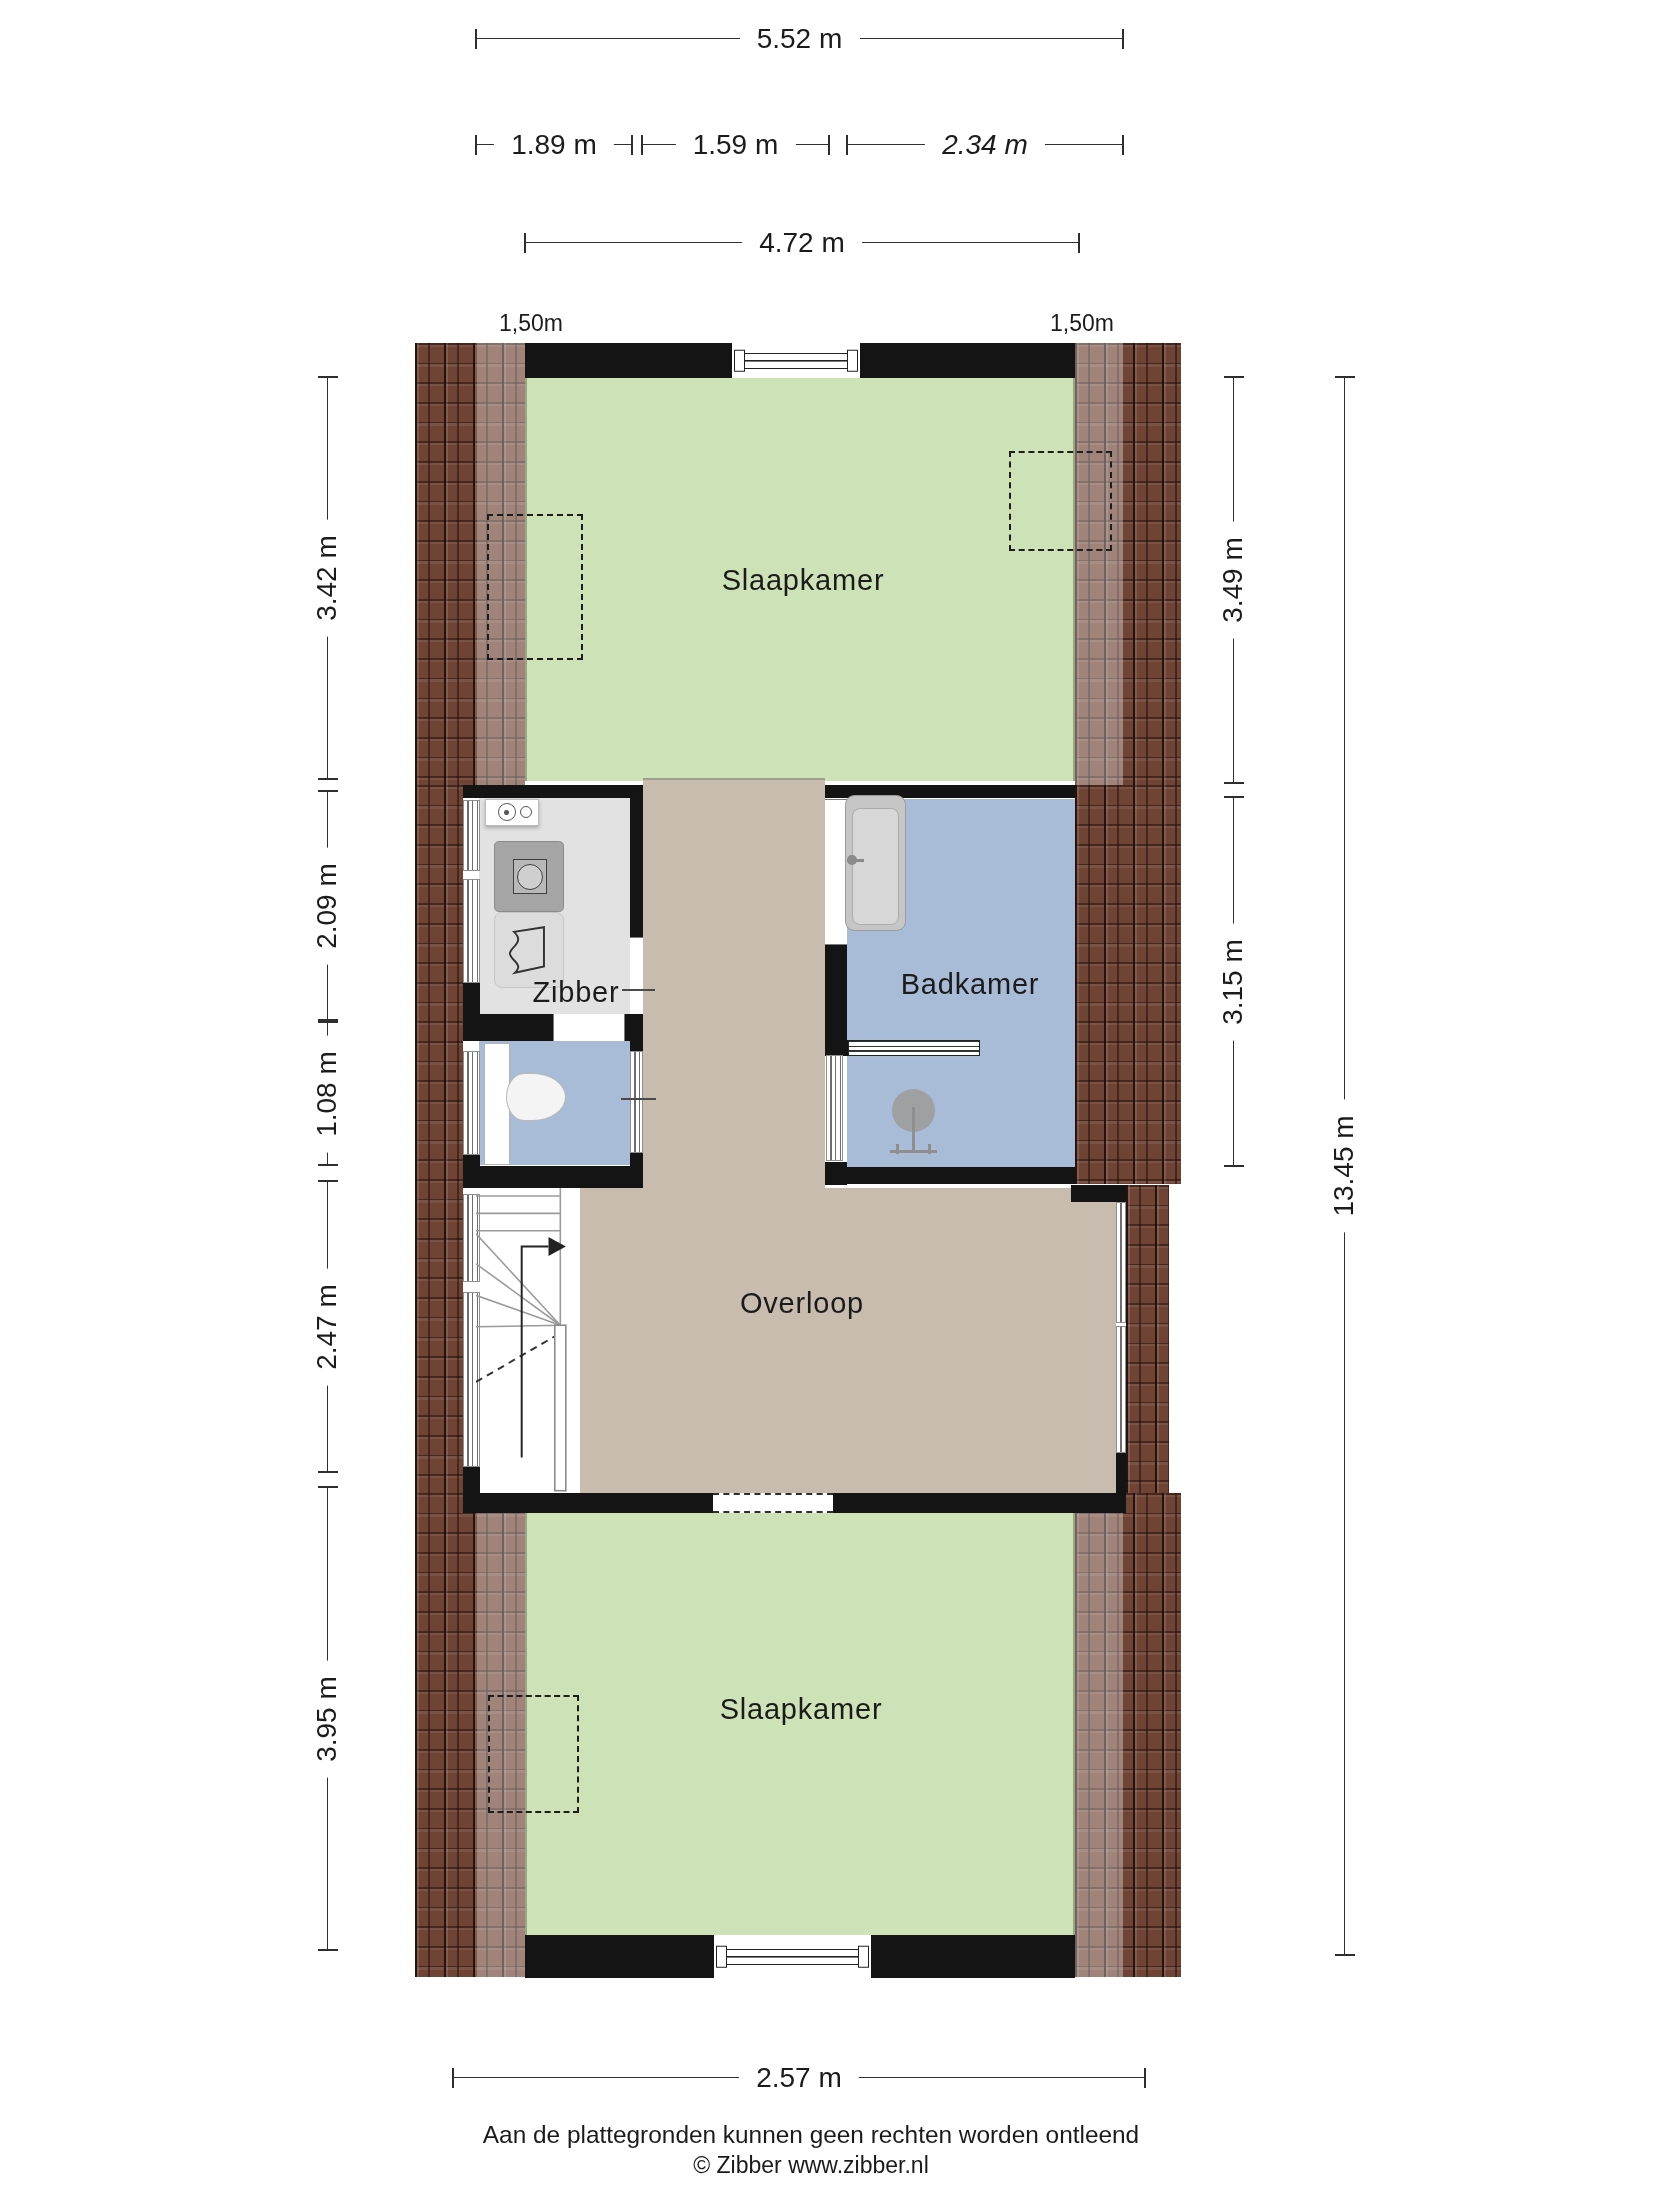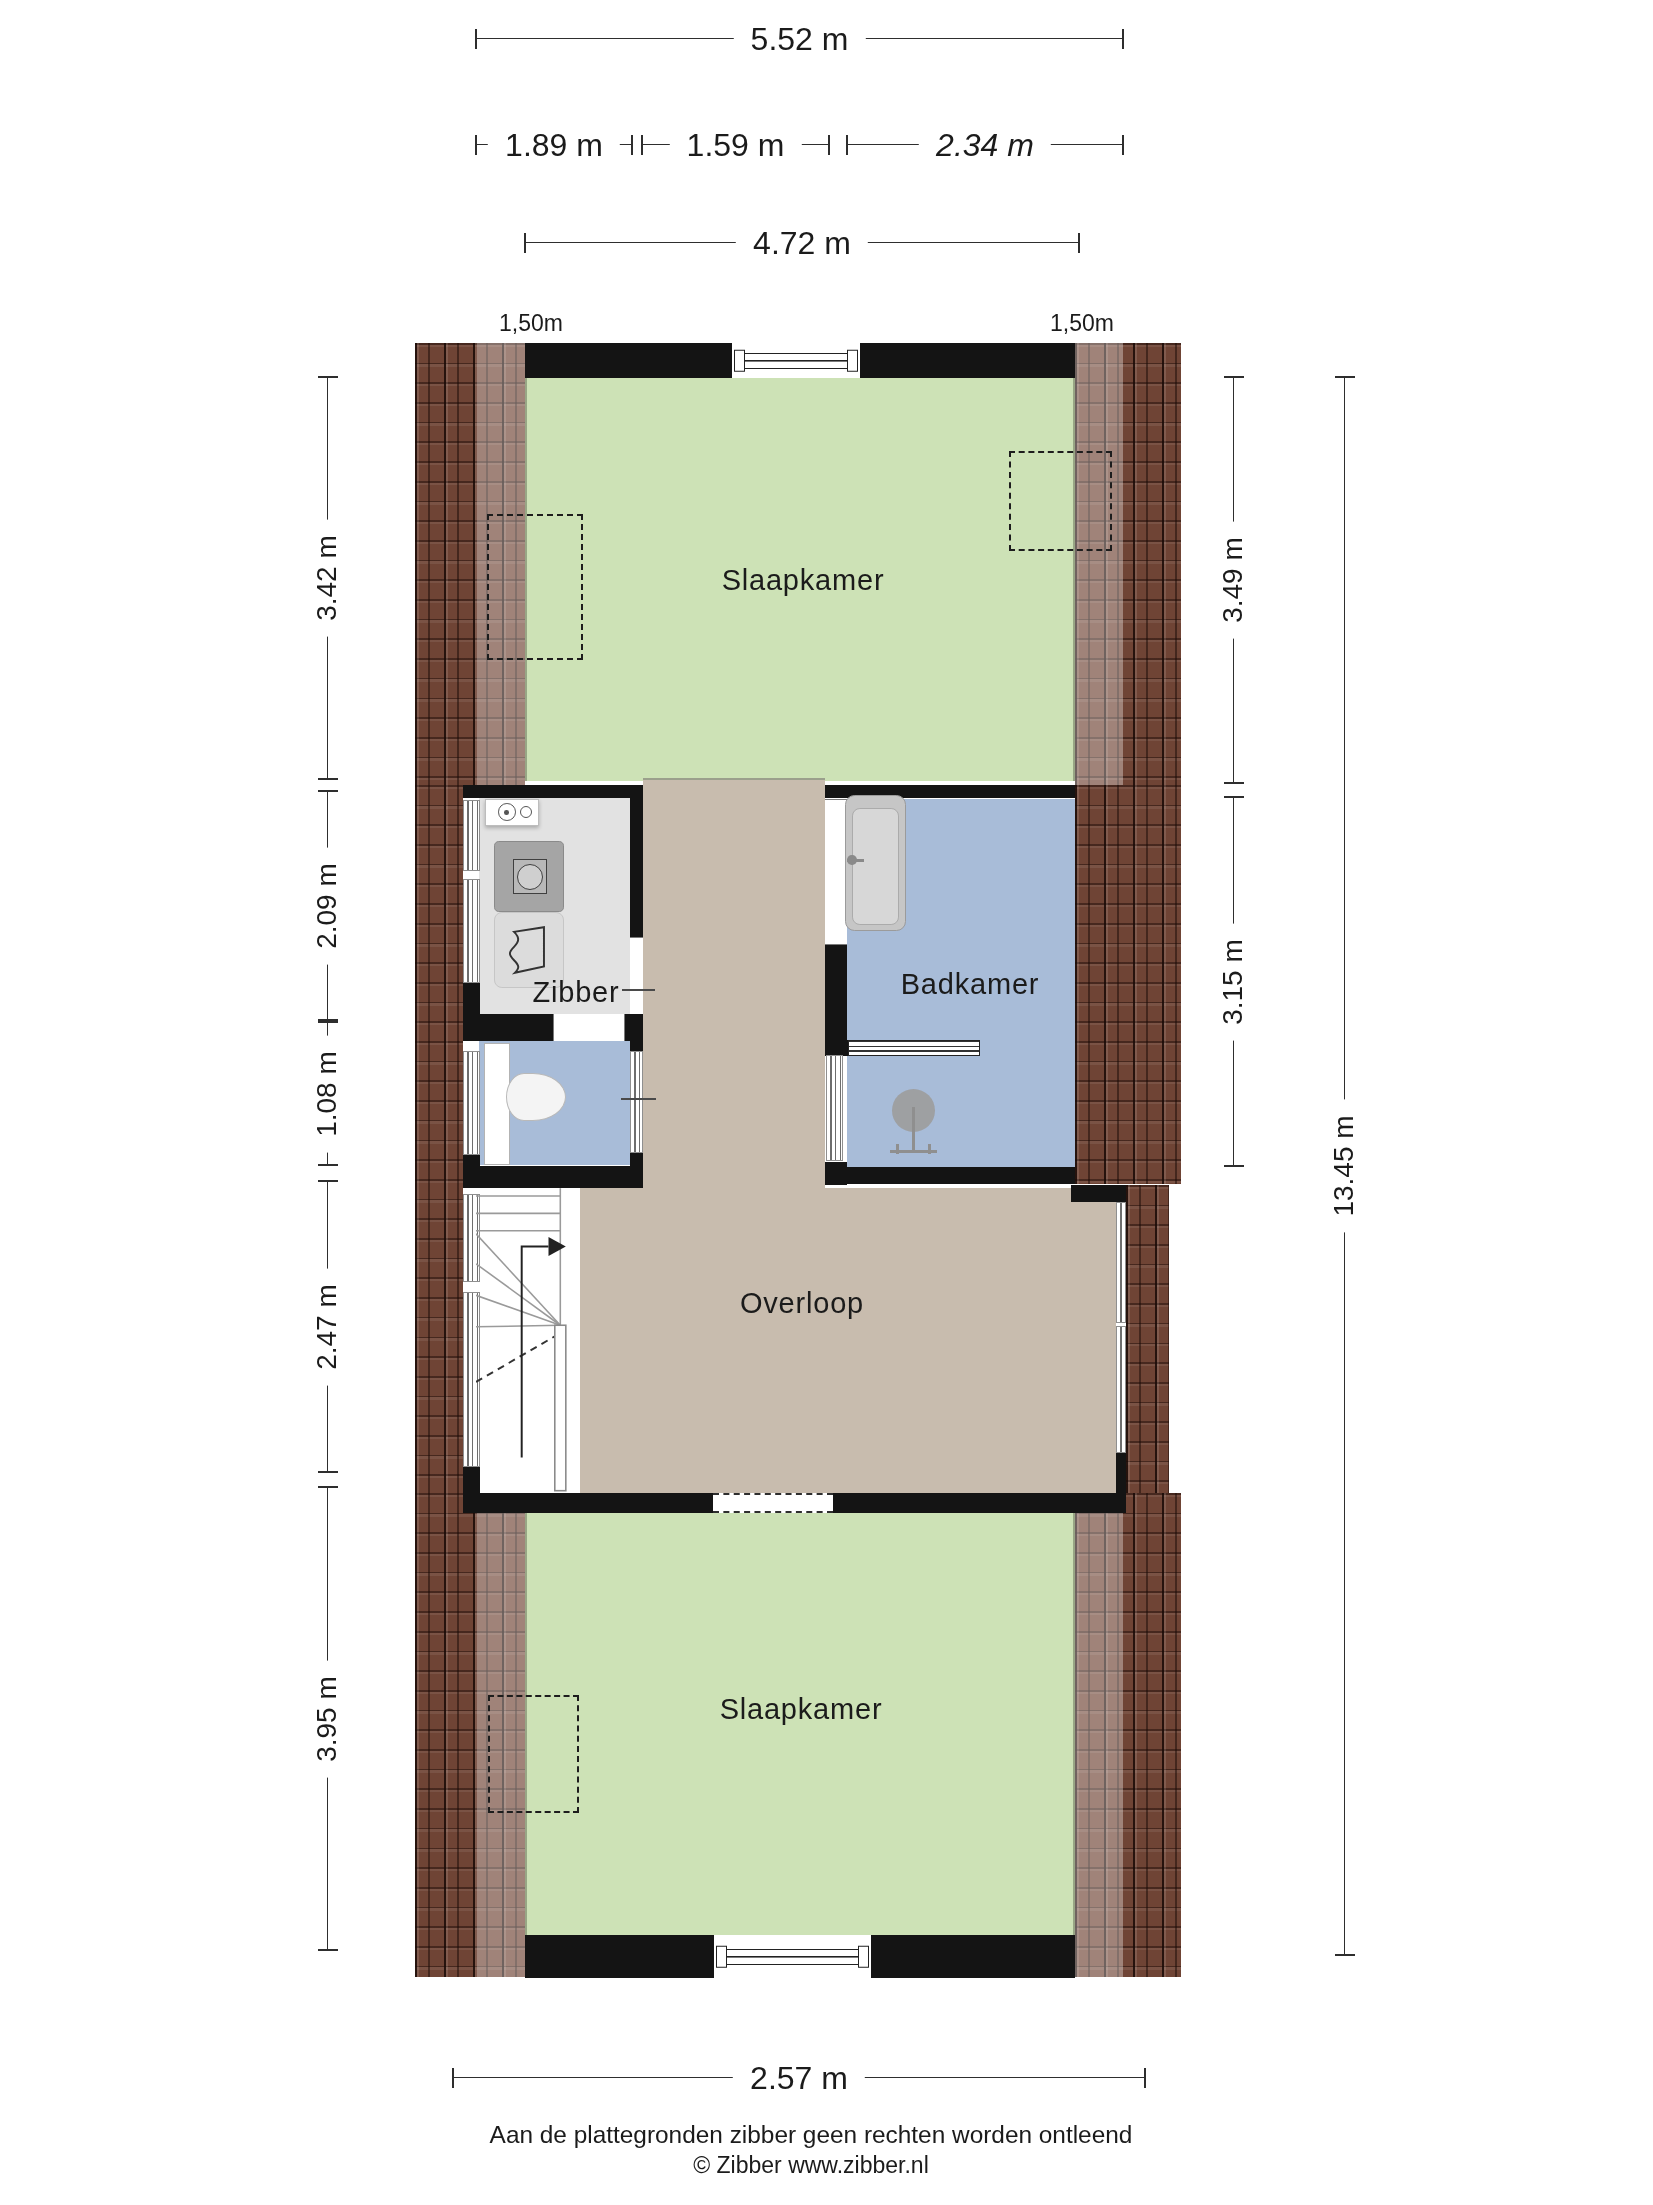--- a/index.html
+++ b/index.html
@@ -25,21 +25,21 @@
   .thinline{position:absolute;background:rgba(40,40,30,.32);}
   .vdim{position:absolute;width:0;border-left:1.6px solid #2e2e2e;}
   .vdim::before,.vdim::after{content:"";position:absolute;left:-10.2px;width:20.5px;height:1.6px;background:#2e2e2e;}
   .vdim::before{top:-0.8px;}.vdim::after{bottom:-0.8px;}
   .vdim .lbl{position:absolute;left:-0.8px;top:50%;transform:translate(-50%,-50%) rotate(-90deg);
     background:#fff;padding:3.2px 15.8px;font-size:28px;white-space:nowrap;}
   .hdim{position:absolute;height:0;border-top:1.6px solid #2e2e2e;}
   .hdim::before,.hdim::after{content:"";position:absolute;top:-10.2px;width:1.6px;height:20.5px;background:#2e2e2e;}
   .hdim::before{left:-0.8px;}.hdim::after{right:-0.8px;}
   .hdim .lbl{position:absolute;left:50%;top:0;transform:translate(-50%,-50%);
-    background:#fff;padding:1.6px 17.3px;font-size:32px;white-space:nowrap;}
+    background:#fff;padding:1.6px 17.3px;font-size:28px;white-space:nowrap;}
   .small-label{position:absolute;transform:translate(-50%,-50%);font-size:23px;white-space:nowrap;}
   .wallwin{position:absolute;background:#fff;}
   .wallwin .pane{position:absolute;left:12.6px;right:12.6px;top:50%;height:14px;transform:translateY(-50%);
     border-top:1.6px solid #222;border-bottom:1.6px solid #222;
     background:linear-gradient(#222,#222) center/100% 1.6px no-repeat;}
   .wallwin .capL,.wallwin .capR{position:absolute;top:50%;transform:translateY(-50%);
     width:9.5px;height:20.5px;border:1.6px solid #222;background:#fff;}
   .wallwin .capL{left:1.6px;}.wallwin .capR{right:1.6px;}
   .footer-line{position:absolute;left:181px;width:1260px;text-align:center;}
 </style>
@@ -224,17 +224,17 @@
     <span class="lbl">3.15 m</span>
   </div>
   <div class="vdim" style="left:1344px;top:377px;height:1578px;">
     <span class="lbl">13.45 m</span>
   </div>
 
   <div class="hdim" style="left:453px;top:2077px;width:692px;">
     <span class="lbl">2.57 m</span>
   </div>
 
-  <div class="footer-line" style="top:2121px;font-size:24.4px;">Aan de plattegronden zibber geen rechten worden ontleend</div>
+  <div class="footer-line" style="top:2121px;font-size:24.4px;">Aan de plattegronden kunnen geen rechten worden ontleend</div>
   <div class="footer-line" style="top:2152px;font-size:23px;">© Zibber www.zibber.nl</div>
 
 </div>
 
 
 </body></html>

